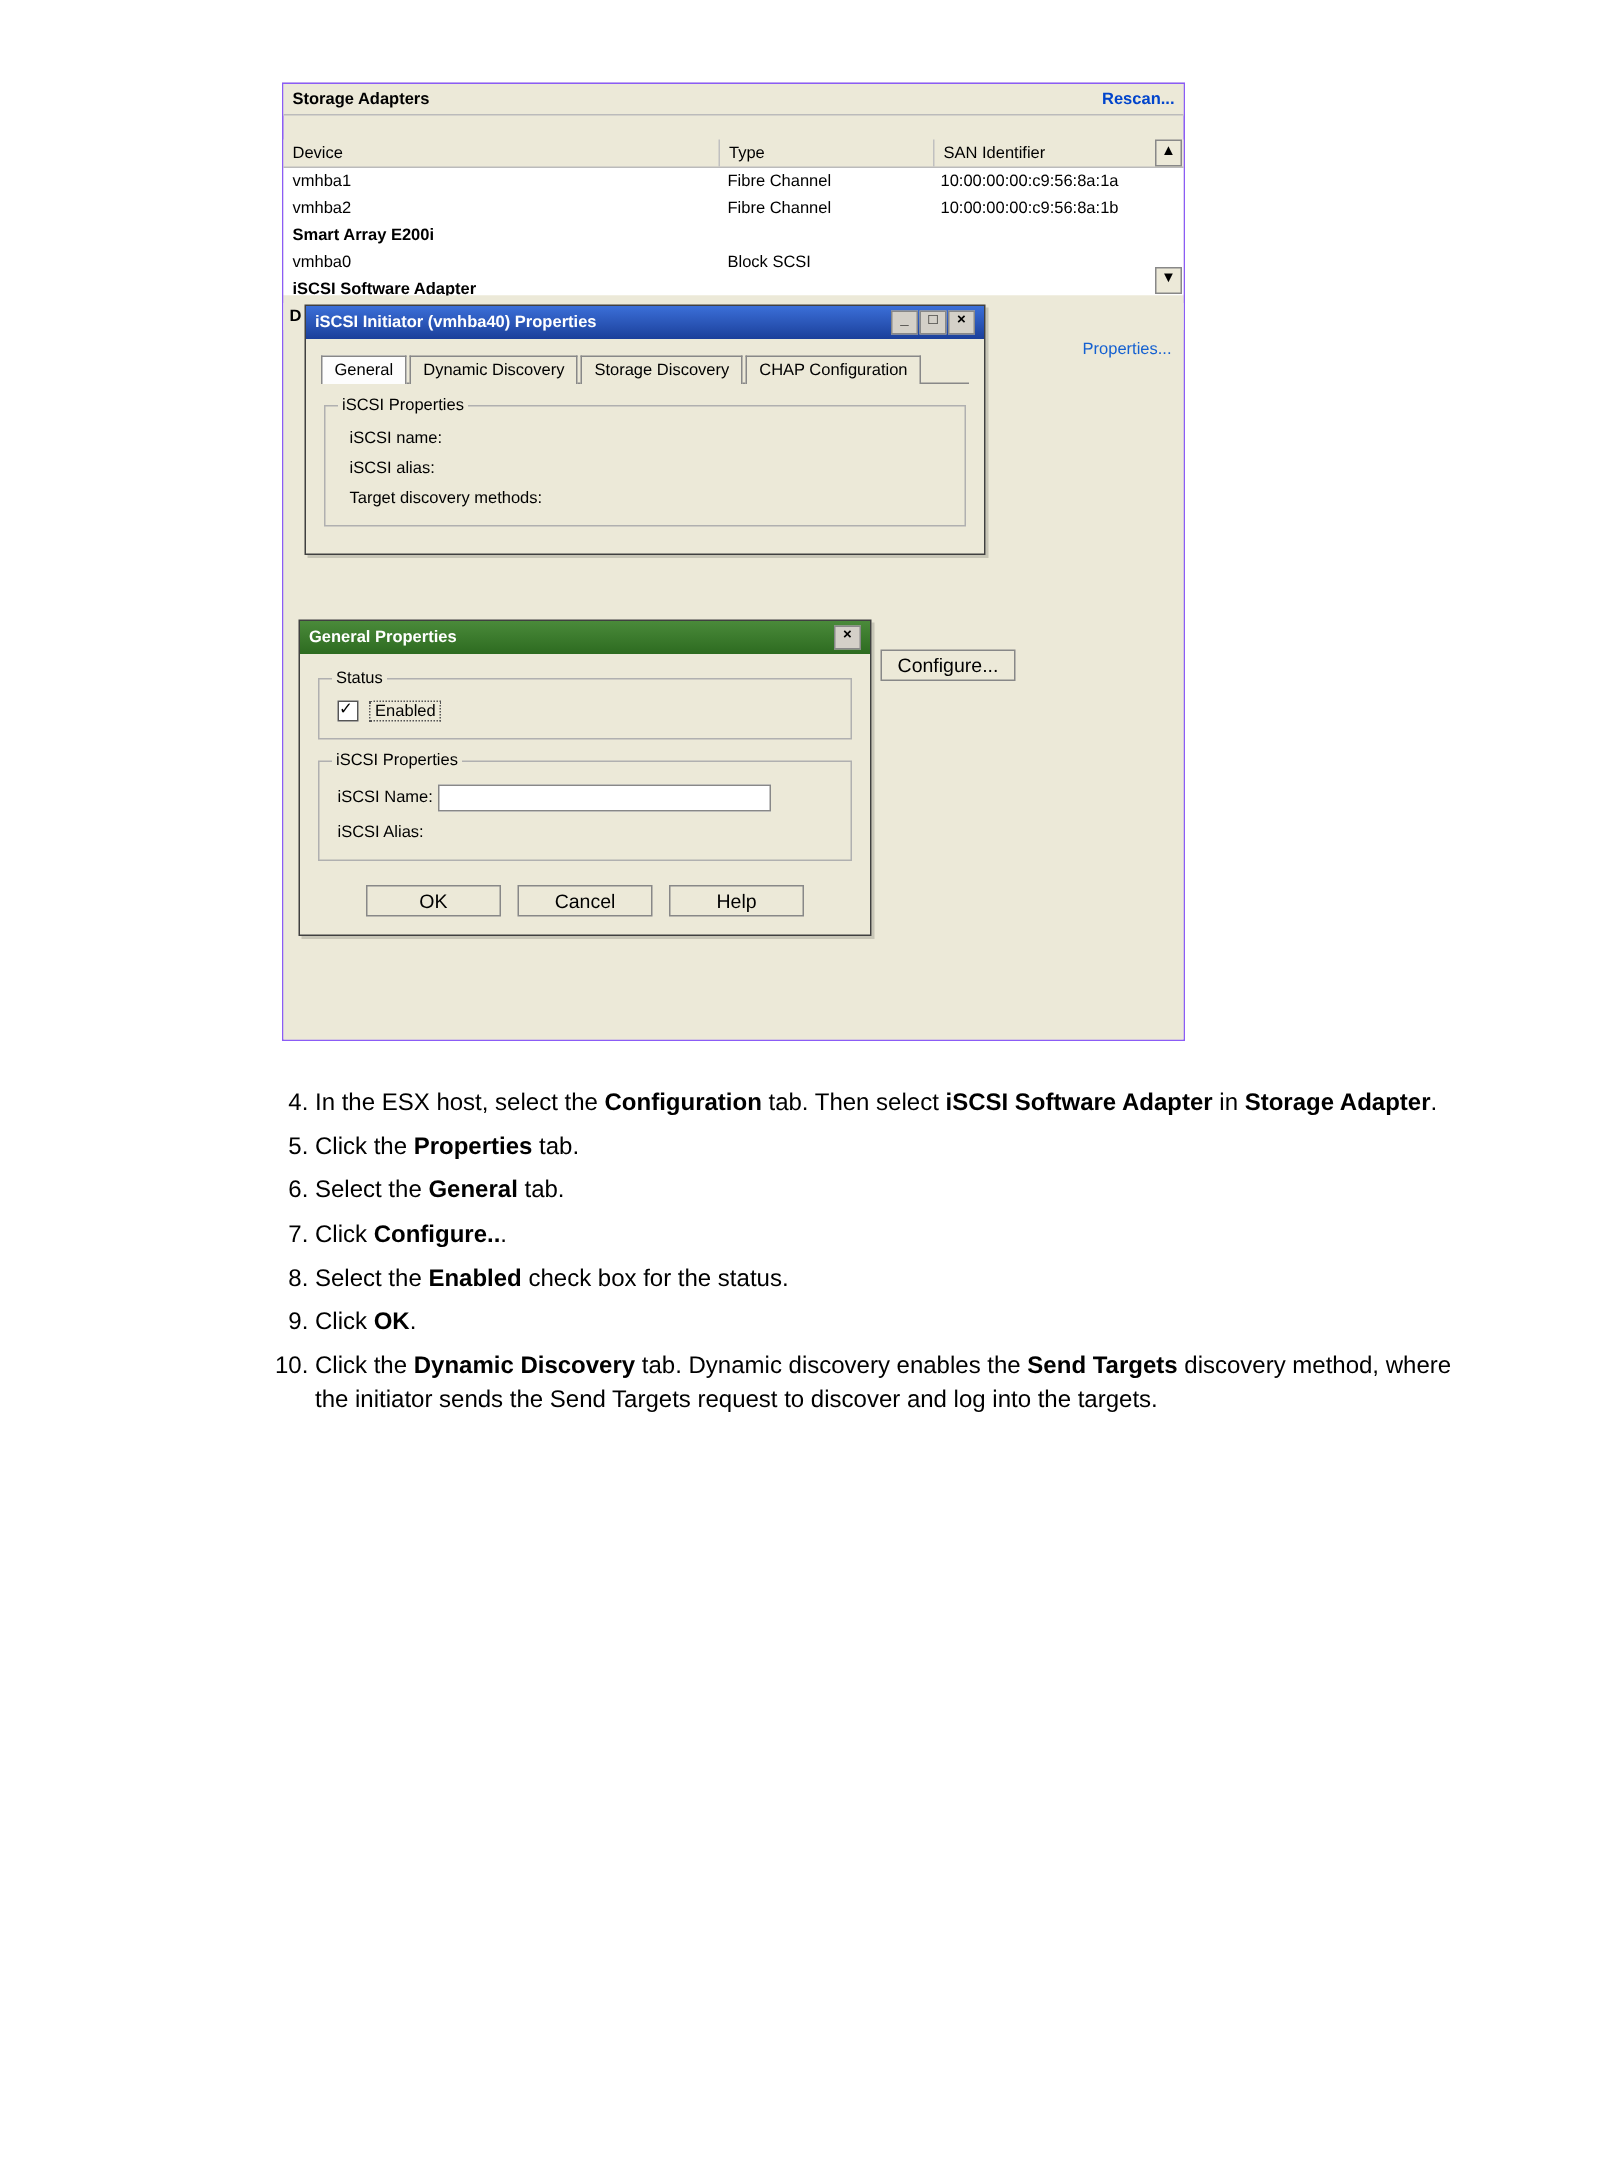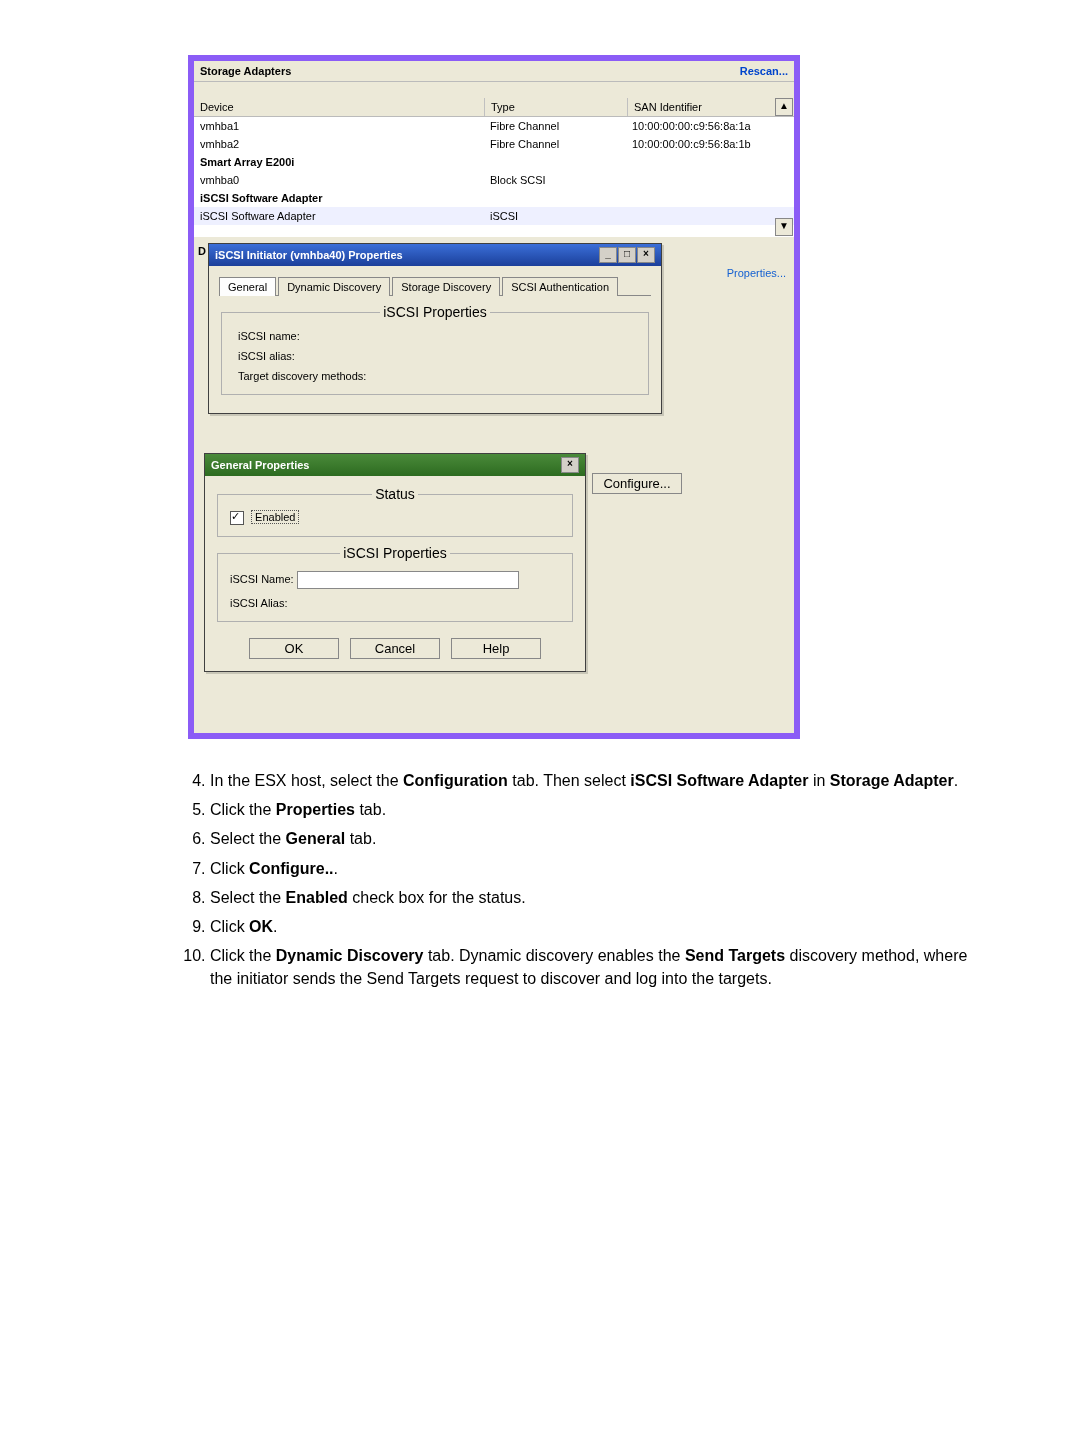--- a/index.html
+++ b/index.html
@@ -12,21 +12,21 @@
     width: 1080px;
   }
   .page {
     padding: 55px 100px 40px 100px;
   }
   
   .shot {
     width: 600px;
     margin: 0 auto 30px 88px;
     background: #ece9d8;
-    border: 6px solid #8b5cf6;
+    border: 1px solid #8b5cf6;
     position: relative;
     font-family: Tahoma, sans-serif;
     font-size: 11px;
   }
   .panel-title {
     font-weight: bold;
     padding: 4px 6px;
     background: #ece9d8;
     border-bottom: 1px solid #bbb;
     display: flex;
@@ -107,21 +107,21 @@
     top: 1px;
     font-size: 11px;
   }
   .tabs .tab.active { background: #fdfdfd; }
   fieldset {
     border: 1px solid #b0b0b0;
     padding: 6px 8px 8px 8px;
     margin-bottom: 8px;
     font-size: 11px;
   }
-  legend { font-size: 14px; padding: 0 3px; text-align: center; }
+  legend { font-size: 11px; padding: 0 3px; }
   .dlg-btn {
     display: inline-block;
     min-width: 72px;
     padding: 2px 8px;
     background: #ece9d8;
     border: 1px solid #888;
     text-align: center;
     font-size: 13px;
   }
   .dlg-btn-row { text-align: center; padding: 8px 0 2px 0; }
@@ -144,21 +144,21 @@
     <div class="panel-title">
       <span>Storage Adapters</span>
       <a href="#">Rescan...</a>
     </div>
     <div class="grid-head" style="position:relative;margin-top:16px;">
       <div class="col c1">Device</div>
       <div class="col c2">Type</div>
       <div class="col c3">SAN Identifier</div>
       <div class="scroll-arrow scroll-top">▲</div>
     </div>
-    <div class="grid-body" style="position:relative; height:120px;">
+    <div class="grid-body" style="position:relative; height:85px;">
       <div class="grid-row">
         <div class="col c1">vmhba1</div>
         <div class="col c2">Fibre Channel</div>
         <div class="col c3">10:00:00:00:c9:56:8a:1a</div>
       </div>
       <div class="grid-row">
         <div class="col c1">vmhba2</div>
         <div class="col c2">Fibre Channel</div>
         <div class="col c3">10:00:00:00:c9:56:8a:1b</div>
       </div>
@@ -186,21 +186,21 @@
           <span>iSCSI Initiator (vmhba40) Properties</span>
           <span class="win-ctrls">
             <span>_</span><span>□</span><span>×</span>
           </span>
         </div>
         <div class="win-body">
           <div class="tabs">
             <div class="tab active">General</div>
             <div class="tab">Dynamic Discovery</div>
             <div class="tab">Storage Discovery</div>
-            <div class="tab">SCSI Authentication</div>
+            <div class="tab">CHAP Configuration</div>
           </div>
           <fieldset>
             <legend>iSCSI Properties</legend>
             <div style="margin:4px 0 8px 8px">iSCSI name:</div>
             <div style="margin:0 0 8px 8px">iSCSI alias:</div>
             <div style="margin:0 0 4px 8px">Target discovery methods:</div>
           </fieldset>
         </div>
       </div>
 

